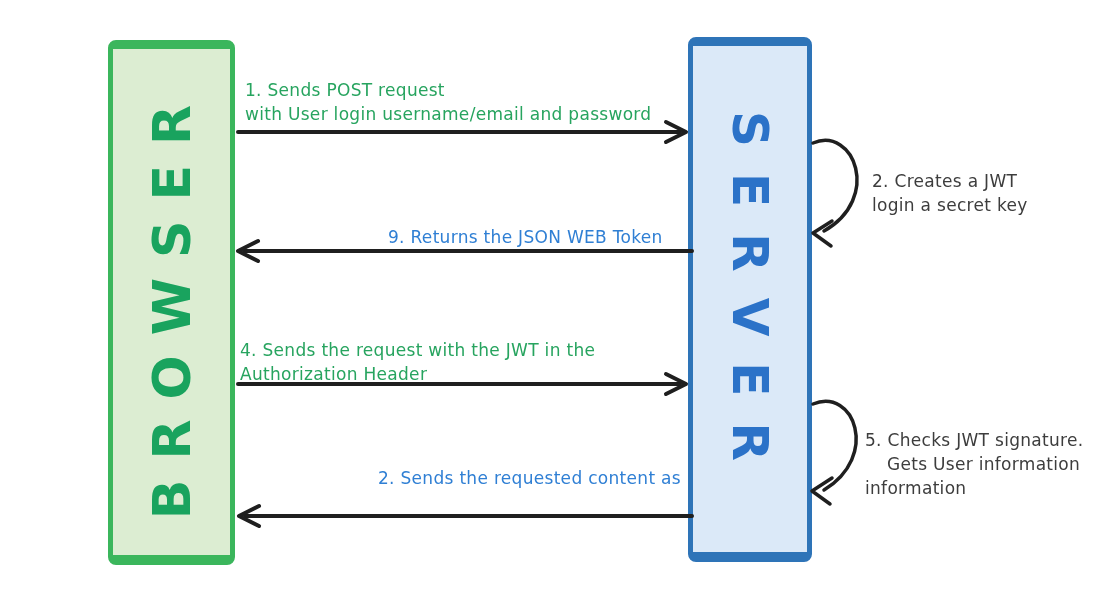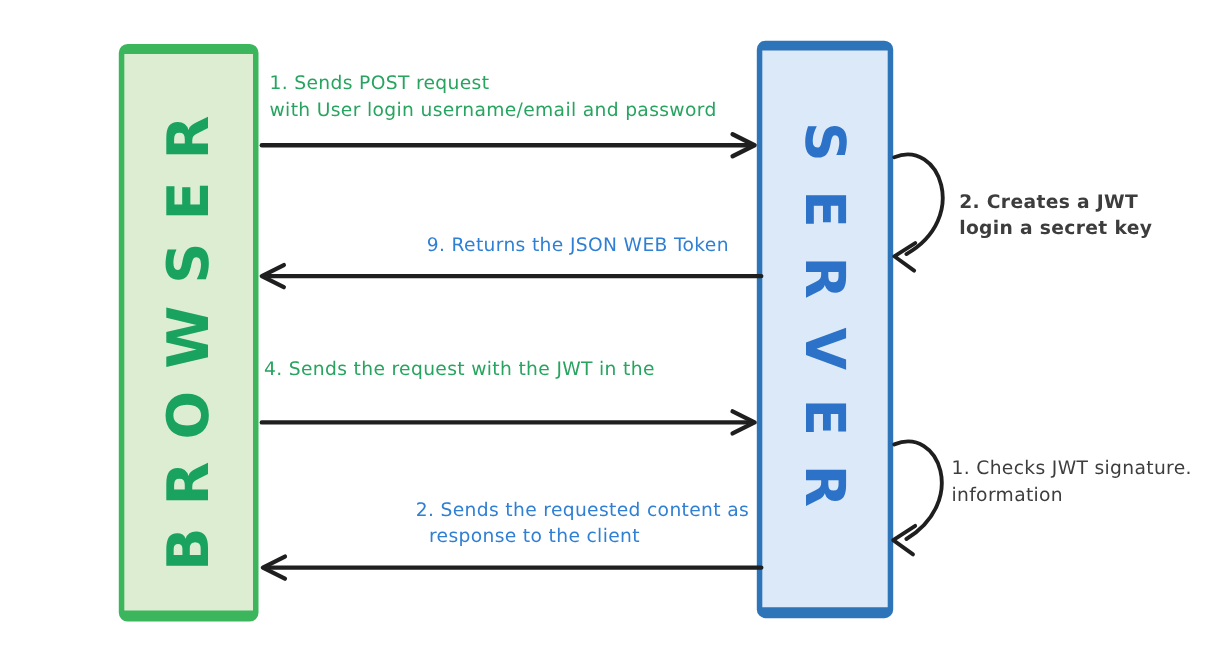--- a/index.html
+++ b/index.html
@@ -33,21 +33,21 @@
   }
   .arrows { position:absolute; left:0; top:0; }
   .stroke {
     stroke:var(--arrow,#1f1f1f); stroke-width:4; fill:none;
     stroke-linecap:round; stroke-linejoin:round;
   }
   .loopstroke {
     stroke:var(--arrow,#1f1f1f); stroke-width:3.5; fill:none;
     stroke-linecap:round; stroke-linejoin:round;
   }
-  .step { position:absolute; font-size:17px; line-height:24px; letter-spacing:0.3px; }
+  .step { position:absolute; font-size:17px; line-height:24px; letter-spacing:0.3px;margin-top:14px; }
   .green { color:var(--step-green,#27a45f); }
   .blue  { color:var(--step-blue,#2f7fd4); }
   .dark  { color:var(--step-dark,#3d3d3d); }
   .indent1 { margin-left:12px; }
   .indent2 { margin-left:22px; }
 </style>
 </head>
 <body>
 
 <div class="canvas">
@@ -85,36 +85,37 @@
       <path class="loopstroke" d="M 813 404 C 854 387, 880 456, 824 490"></path>
       <path class="loopstroke" d="M 832 478 L 812 491 L 830 504"></path>
     </g>
   </svg>
 
   <div class="step green" style="left:245px; top:64px;">
     <div>1. Sends POST request</div>
     <div>with User login username/email and password</div>
   </div>
 
-  <div class="step dark" style="left:872px; top:172px;font-weight:bold;">
+  <div class="step dark" style="left:872px; top:155px;">
     <div>2. Creates a JWT</div>
     <div>login a secret key</div>
   </div>
 
   <div class="step blue" style="left:388px; top:211px;">
     <div>9. Returns the JSON WEB Token</div>
   </div>
 
   <div class="step green" style="left:240px; top:324px;">
     <div>4. Sends the request with the JWT in the</div>
+    <div>Authorization Header</div>
   </div>
 
   <div class="step dark" style="left:865px; top:414px;">
-    <div>1. Checks JWT signature.</div>
+    <div>5. Checks JWT signature.</div>
+    <div class="indent2">Gets User information</div>
     <div>information</div>
   </div>
 
   <div class="step blue" style="left:378px; top:452px;">
     <div>2. Sends the requested content as</div>
-    <div class="indent1">response to the client</div>
   </div>
 
 </div>
 
 </body></html>

